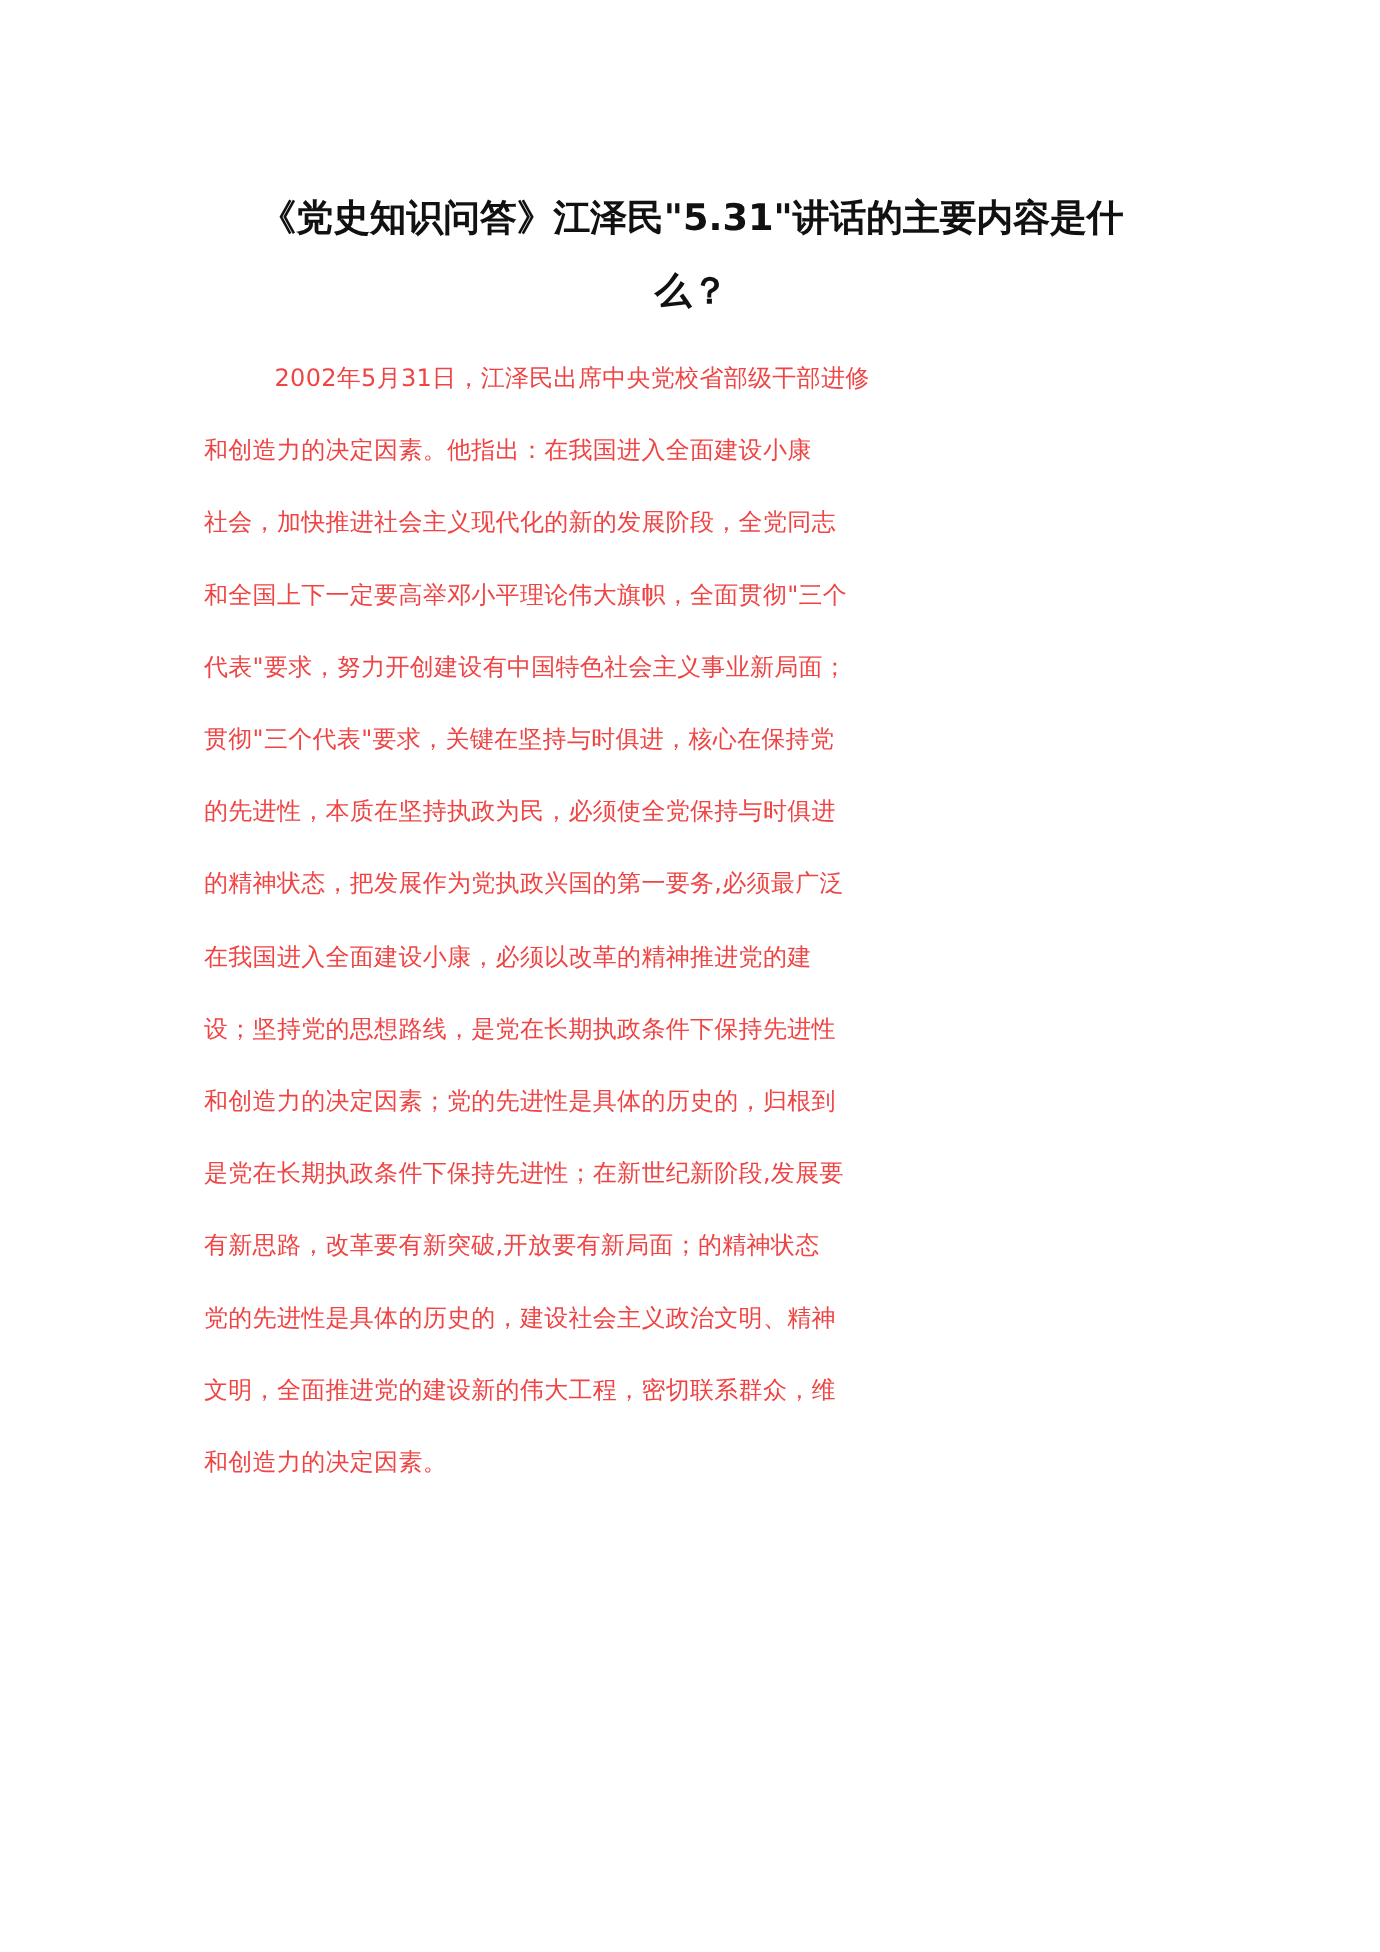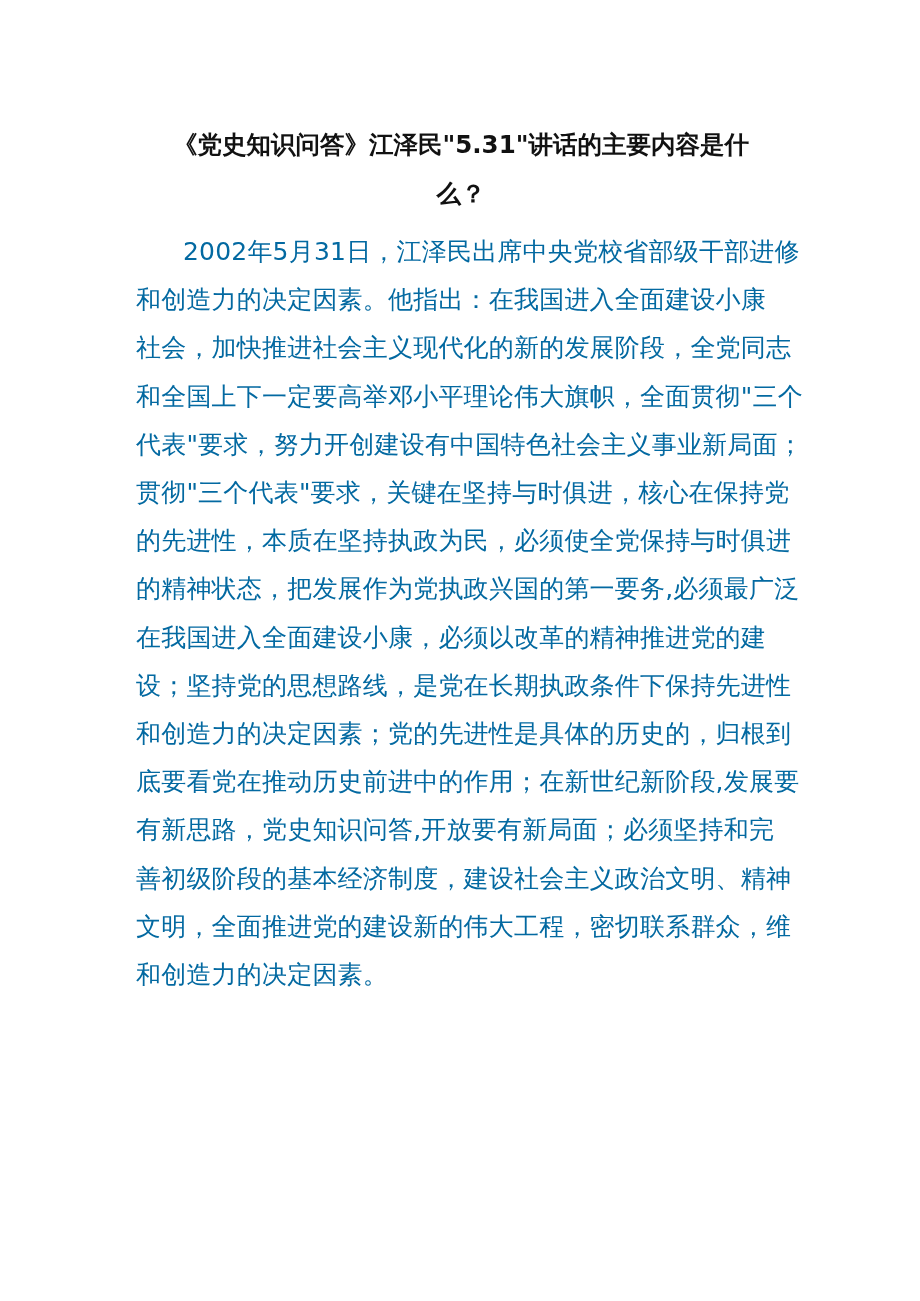--- a/index.html
+++ b/index.html
@@ -37,23 +37,23 @@
     }
     .title .line {
       display: block;
       white-space: nowrap;
     }
     .body-text {
       position: absolute;
       left: 136px;
       top: 228px;
       width: 650px;
-      font-size: 25px;
+      font-size: 16px;
       line-height: 48.2px;
-      color: #0369a1;
+      color: #ef4444;
     }
     .body-text .line {
       display: block;
       white-space: nowrap;
       letter-spacing: 0.2px;
     }
     .body-text .line.first {
       padding-left: 47px;
     }
   </style>
@@ -71,19 +71,19 @@
     <span class="line">和创造力的决定因素。他指出：在我国进入全面建设小康</span>
     <span class="line">社会，加快推进社会主义现代化的新的发展阶段，全党同志</span>
     <span class="line">和全国上下一定要高举邓小平理论伟大旗帜，全面贯彻"三个</span>
     <span class="line">代表"要求，努力开创建设有中国特色社会主义事业新局面；</span>
     <span class="line">贯彻"三个代表"要求，关键在坚持与时俱进，核心在保持党</span>
     <span class="line">的先进性，本质在坚持执政为民，必须使全党保持与时俱进</span>
     <span class="line">的精神状态，把发展作为党执政兴国的第一要务,必须最广泛</span>
     <span class="line">在我国进入全面建设小康，必须以改革的精神推进党的建</span>
     <span class="line">设；坚持党的思想路线，是党在长期执政条件下保持先进性</span>
     <span class="line">和创造力的决定因素；党的先进性是具体的历史的，归根到</span>
-    <span class="line">底要看党在推动历史前进中的作用；在新世纪新阶段,发展要</span>
-    <span class="line">有新思路，党史知识问答,开放要有新局面；必须坚持和完</span>
-    <span class="line">善初级阶段的基本经济制度，建设社会主义政治文明、精神</span>
+    <span class="line">是党在长期执政条件下保持先进性；在新世纪新阶段,发展要</span>
+    <span class="line">有新思路，改革要有新突破,开放要有新局面；的精神状态</span>
+    <span class="line">党的先进性是具体的历史的，建设社会主义政治文明、精神</span>
     <span class="line">文明，全面推进党的建设新的伟大工程，密切联系群众，维</span>
     <span class="line">和创造力的决定因素。</span>
   </div>
 </div>
 
 </body></html>

